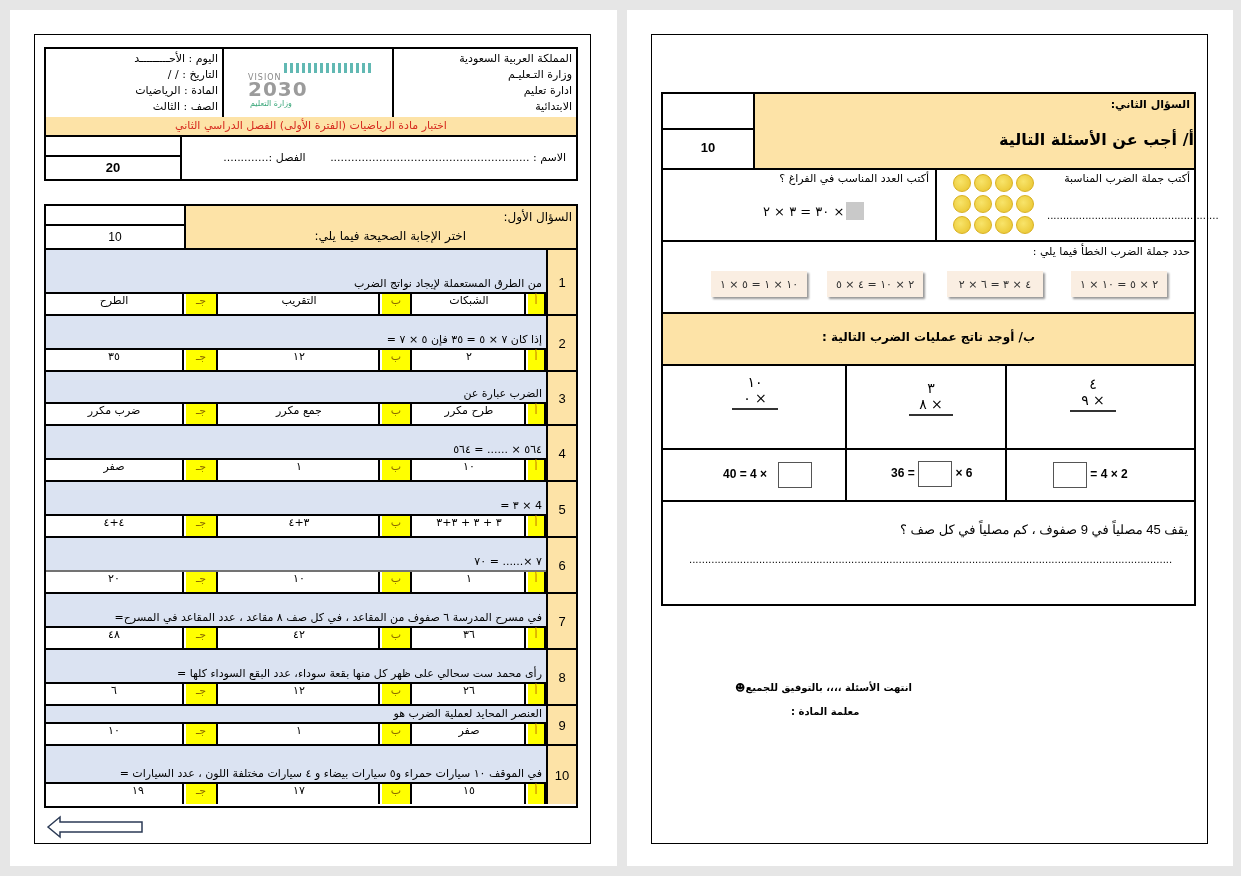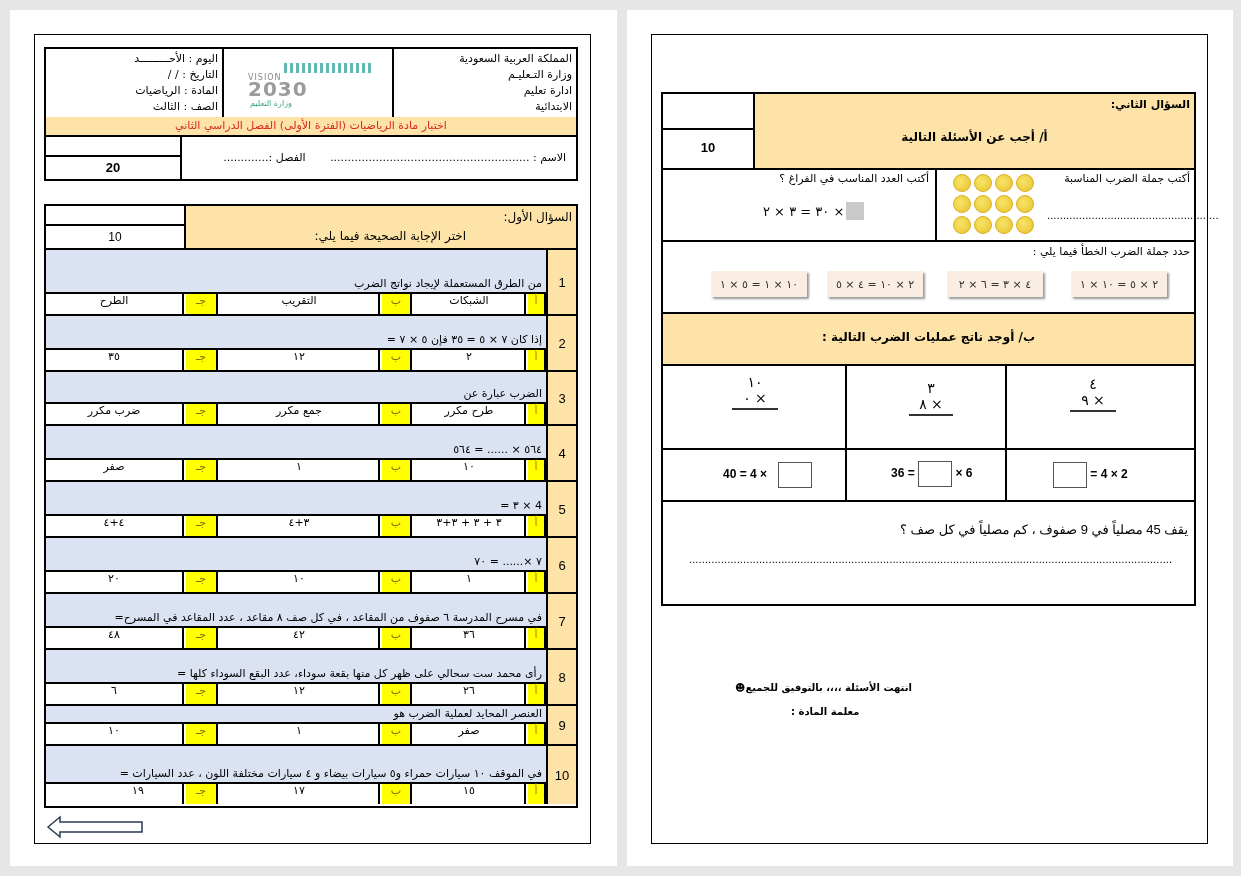--- a/index.html
+++ b/index.html
@@ -144,21 +144,21 @@
         <div class="abs center yellow" style="left:336px;top:0;width:30px;height:100%;font-size:11px;border-right:2px solid #000;color:#8a6a00;"><span>ب</span></div>
         <div class="abs center" style="left:368px;top:0;width:112px;height:100%;font-size:11px;border-right:2px solid #000;"><span>٣ + ٣ + ٣+٣</span></div>
         <div class="abs center yellow" style="left:482px;top:0;width:18px;height:100%;font-size:11px;color:#c47b00;border-right:2px solid #000;"><span>أ</span></div>
       </div>
         </div>
         <div class="abs" style="left: 0px; top: 286px; width: 530px; height: 56px; border-top: 2px solid rgb(0, 0, 0);">
       <div class="abs blue" style="left:0;top:0;width:500px;height:32px;">
         <div class="abs rtl" style="right:4px;bottom:2px;font-size:11px;white-space:nowrap;">٧  ×...... =  ٧٠</div>
       </div>
       <div class="num-cell" style="top:0;height:54px;">6</div>
-      <div class="abs" style="left:0;top:32px;width:500px;height:22px;border-top:2px solid #000000;background:#fff;">
+      <div class="abs" style="left:0;top:32px;width:500px;height:22px;border-top:2px solid #737373;background:#fff;">
         <div class="abs center" style="left:0;top:0;width:138px;height:100%;font-size:11px;border-right:2px solid #000;"><span>٢٠</span></div>
         <div class="abs center yellow" style="left:140px;top:0;width:32px;height:100%;font-size:11px;border-right:2px solid #000;color:#8a6a00;"><span>جـ</span></div>
         <div class="abs center" style="left:174px;top:0;width:160px;height:100%;font-size:11px;border-right:2px solid #000;"><span>١٠</span></div>
         <div class="abs center yellow" style="left:336px;top:0;width:30px;height:100%;font-size:11px;border-right:2px solid #000;color:#8a6a00;"><span>ب</span></div>
         <div class="abs center" style="left:368px;top:0;width:112px;height:100%;font-size:11px;border-right:2px solid #000;"><span>١</span></div>
         <div class="abs center yellow" style="left:482px;top:0;width:18px;height:100%;font-size:11px;color:#c47b00;border-right:2px solid #000;"><span>أ</span></div>
       </div>
         </div>
         <div class="abs" style="left: 0px; top: 342px; width: 530px; height: 56px; border-top: 2px solid rgb(0, 0, 0);">
       <div class="abs blue" style="left:0;top:0;width:500px;height:32px;">
@@ -228,21 +228,21 @@
 
 <div class="page" id="page2">
   <div class="frame"></div>
 
   <div class="abs b2" style="left:34px;top:82px;width:535px;height:514px;">
 
     <div class="abs" style="left:0;top:0;width:92px;height:36px;border-right:2px solid #000;border-bottom:2px solid #000;"></div>
     <div class="abs center" style="left:0;top:36px;width:92px;height:38px;border-right:2px solid #000;font-size:13px;font-weight:bold;line-height:36px;font-family:'Liberation Sans',sans-serif;">10</div>
     <div class="abs orange" style="left:92px;top:0;width:439px;height:74px;">
       <div class="abs rtl" style="right:4px;top:4px;font-size:11px;font-weight:bold;">السؤال الثاني:</div>
-      <div class="abs rtl center" style="left:0;right:0;top:36px;font-size:12px;font-weight:bold;">أ/    أجب عن الأسئلة التالية</div>
+      <div class="abs rtl center" style="left:0;right:0;top:36px;font-size:16px;font-weight:bold;text-align:right;">أ/    أجب عن الأسئلة التالية</div>
     </div>
 
     <div class="abs" style="left:0;top:74px;width:531px;height:72px;border-top:2px solid #000;">
       <div class="abs" style="left:272px;top:0;width:2px;height:70px;background:#000;"></div>
       <div class="abs rtl" style="right:4px;top:2px;font-size:11px;">أكتب جملة الضرب المناسبة</div>
       <div class="abs" style="left:290px;top:4px;display:grid;grid-template-columns:repeat(4,18px);gap:3px;" id="dots-grid">
           <div class="dot"></div>
           <div class="dot"></div>
           <div class="dot"></div>
           <div class="dot"></div>

